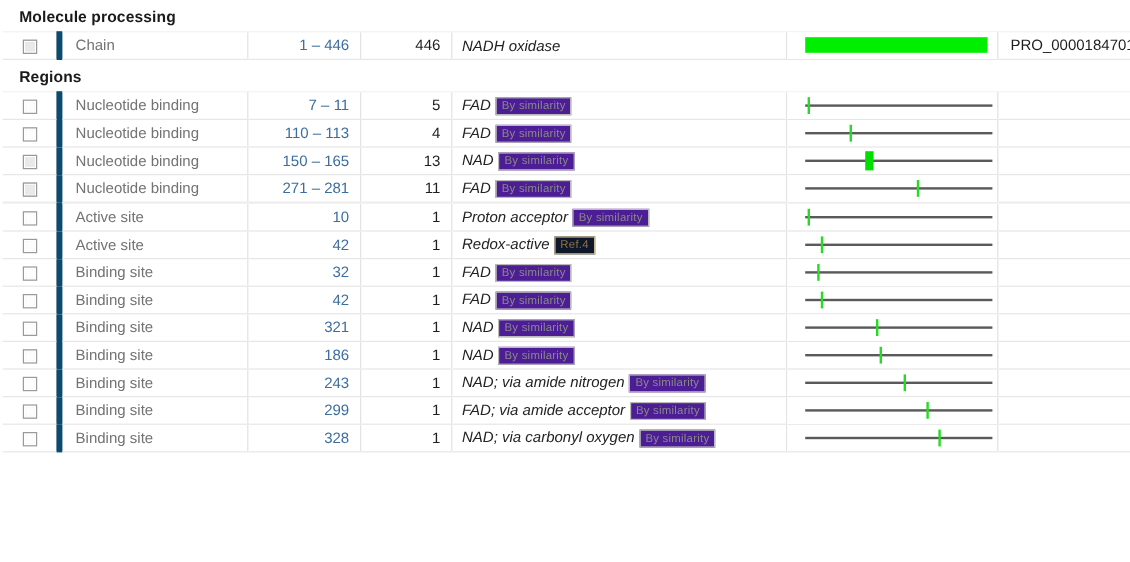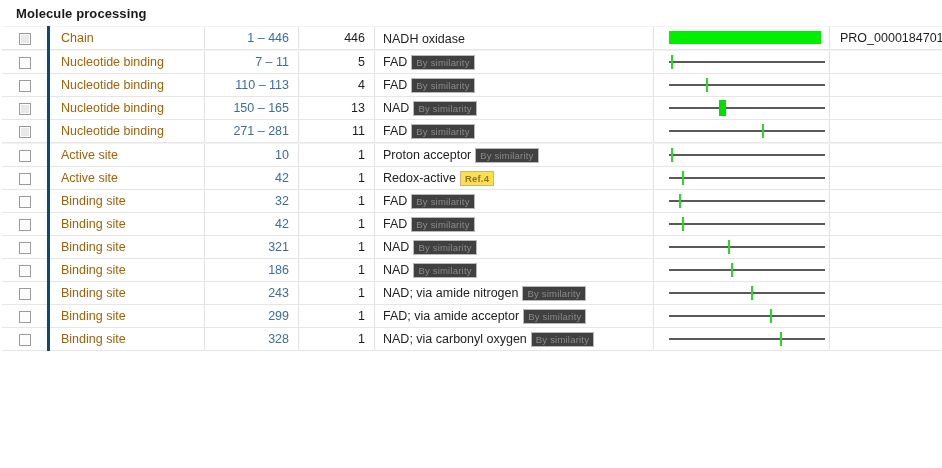--- a/index.html
+++ b/index.html
@@ -45,21 +45,21 @@
     border-bottom: 1px solid #e6e6e6;
     border-top: 1px solid #f2f2f2;
     padding: 0;
     vertical-align: middle;
     font-size: 12.5px;
     background: #ffffff;
   }
 
   
   .c-check  { width: 45px;  text-align: center; }
-  .c-name   { width: 143px; border-left: 3px solid #0c4a6e; padding-left: 11px !important; color: #a16207; white-space: nowrap; }
+  .c-name   { width: 143px; border-left: 5px solid #0c4a6e; padding-left: 11px !important; color: #737373; white-space: nowrap; }
   .c-range  { width: 84px;  border-left: 1px solid #e2e2e2; text-align: right; padding-right: 9px !important; color: #3b6e9f; white-space: nowrap; }
   .c-len    { width: 66px;  border-left: 1px solid #e2e2e2; text-align: right; padding-right: 9px !important; color: #1e1e1e; margin-top: 16px; }
   .c-desc   { width: 270px; border-left: 1px solid #e2e2e2; padding-left: 8px !important; white-space: nowrap; }
   .c-track  { width: 175px; border-left: 1px solid #e2e2e2; position: relative; }
   .c-id     { width: 137px; border-left: 1px solid #e2e2e2; padding-left: 10px !important; color: #1e1e1e; white-space: nowrap; }
 
   
   .cb {
     display: inline-block;
     width: 12px;
@@ -76,33 +76,32 @@
   }
 
   
   .badge {
     display: inline-block;
     font-size: 9.5px;
     line-height: 11px;
     padding: 1px 4px 1px 4px;
     border: 1px solid #b9b9b9;
     color: #8a8a8a;
-    background: #404040;
+    background: #4c1d95;
     vertical-align: middle;
     margin-left: 4px;
     letter-spacing: 0.2px;
     white-space: nowrap;
   }
   .badge.ref {
     border-color: #c9b38a;
     color: #8a7348;
-    background: #fde047;
-    font-weight: bold;
-  }
-  .desc-text { vertical-align: middle; }
+    background: #0f172a;
+  }
+  .desc-text { vertical-align: middle; font-style: italic; }
 
   
   .track {
     position: relative;
     width: 156px;
     height: 16px;
     margin-left: 15px;
   }
   .track .axis {
     position: absolute;
@@ -157,20 +156,21 @@
             <td class="c-desc"><span class="desc-text">NADH oxidase</span></td>
             <td class="c-track">
               <div class="track">
                 <div class="fullbar"></div>
               </div>
             </td>
             <td class="c-id">PRO_0000184701</td>
           </tr>
         </tbody>
       </table>
+      <div class="section-heading">Regions</div>
       <table class="ft">
         <tbody>
           <tr class="ft-row">
             <td class="c-check"><span class="cb"></span></td>
             <td class="c-name">Nucleotide binding</td>
             <td class="c-range">7 – 11</td>
             <td class="c-len">5</td>
             <td class="c-desc"><span class="desc-text">FAD</span><span class="badge">By similarity</span></td>
             <td class="c-track">
               <div class="track">

